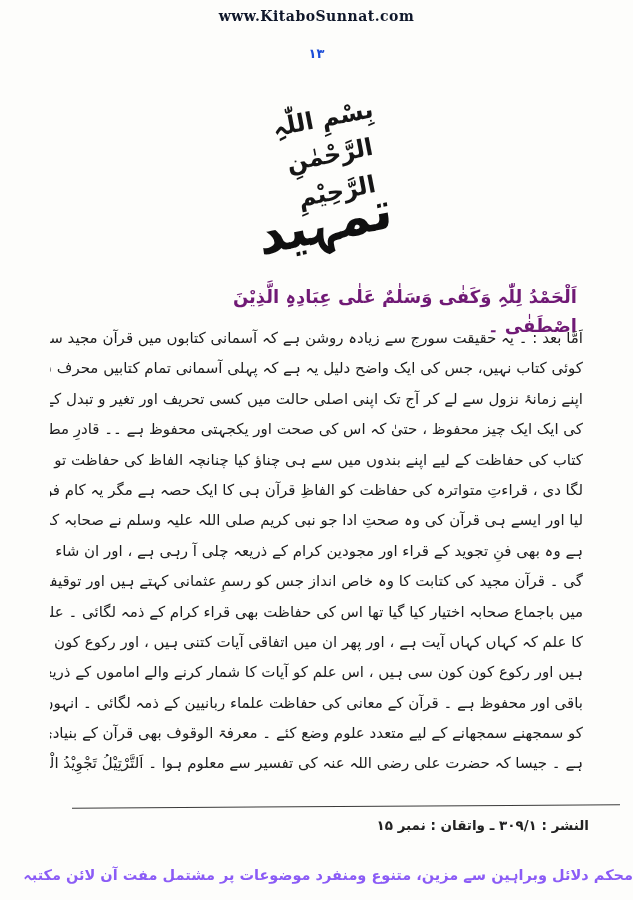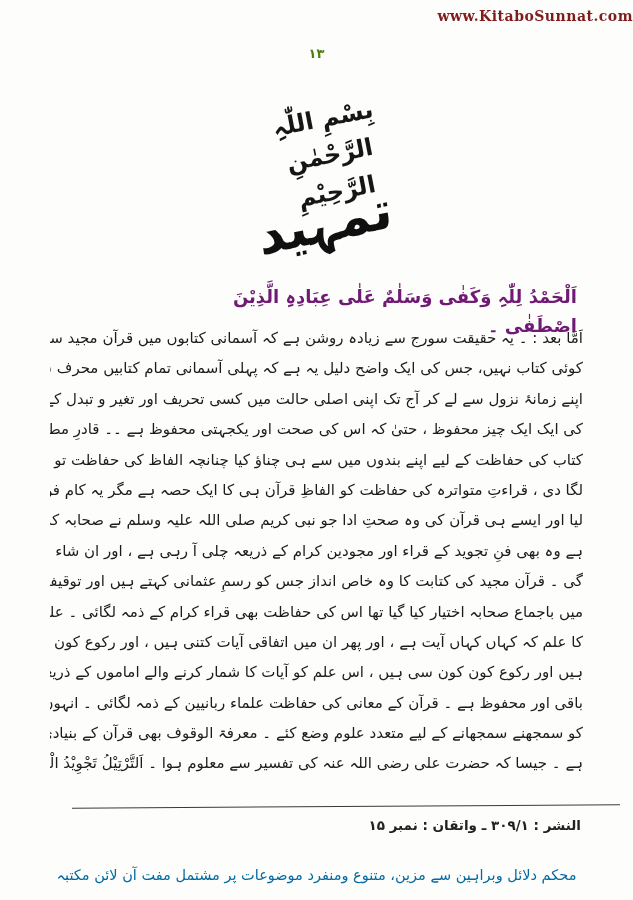--- a/index.html
+++ b/index.html
@@ -8,29 +8,29 @@
     width:633px;height:900px;
     margin:0 auto;
     background:#fdfdfb;
     overflow:hidden;
     font-family:"DejaVu Sans", sans-serif;
     color:#1b1b1b;
   }
   
   .site-header{
     position:absolute;top:8px;left:0;width:100%;
-    text-align:right;
+    text-align:center;
     font-family:"DejaVu Serif", serif;
     font-weight:bold;font-size:14px;letter-spacing:.5px;
-    color:#7f1d1d;
+    color:#0f172a;
   }
   
   .page-number{
     position:absolute;top:46px;left:0;width:100%;
-    text-align:center;font-size:13px;font-weight:bold;color:#4d7c0f;
+    text-align:center;font-size:13px;font-weight:bold;color:#1d4ed8;
     direction:rtl;
   }
   
   .bismillah{
     position:absolute;top:100px;left:250px;width:160px;
     text-align:center;
     direction:rtl;
     font-size:24px;font-weight:bold;line-height:1.55;
     transform:rotate(-11deg);
     color:#161616;
@@ -65,30 +65,30 @@
     overflow:hidden;
     color:#1c1c1c;
   }
   
   .footnote-rule{
     position:absolute;top:806px;left:72px;width:548px;height:0;
     border-top:1.6px solid #3a3a3a;
     transform:rotate(-0.35deg);
   }
   .footnote{
-    position:absolute;top:817px;right:52px;
+    position:absolute;top:817px;right:44px;
     direction:rtl;text-align:right;
     font-size:13.5px;font-weight:600;color:#222;
   }
   
   .site-footer{
     position:absolute;top:867px;left:0;width:100%;
-    text-align:center;direction:rtl;
-    font-size:14.5px;font-weight:normal;
-    color:#0369a1;
+    text-align:right;direction:rtl;
+    font-size:14.5px;font-weight:bold;
+    color:#8b5cf6;
   }
 </style>
 </head>
 <body>
 
 <div class="page">
 
   <div class="site-header">www.KitaboSunnat.com</div>
 
   <div class="page-number">۱۳</div>

